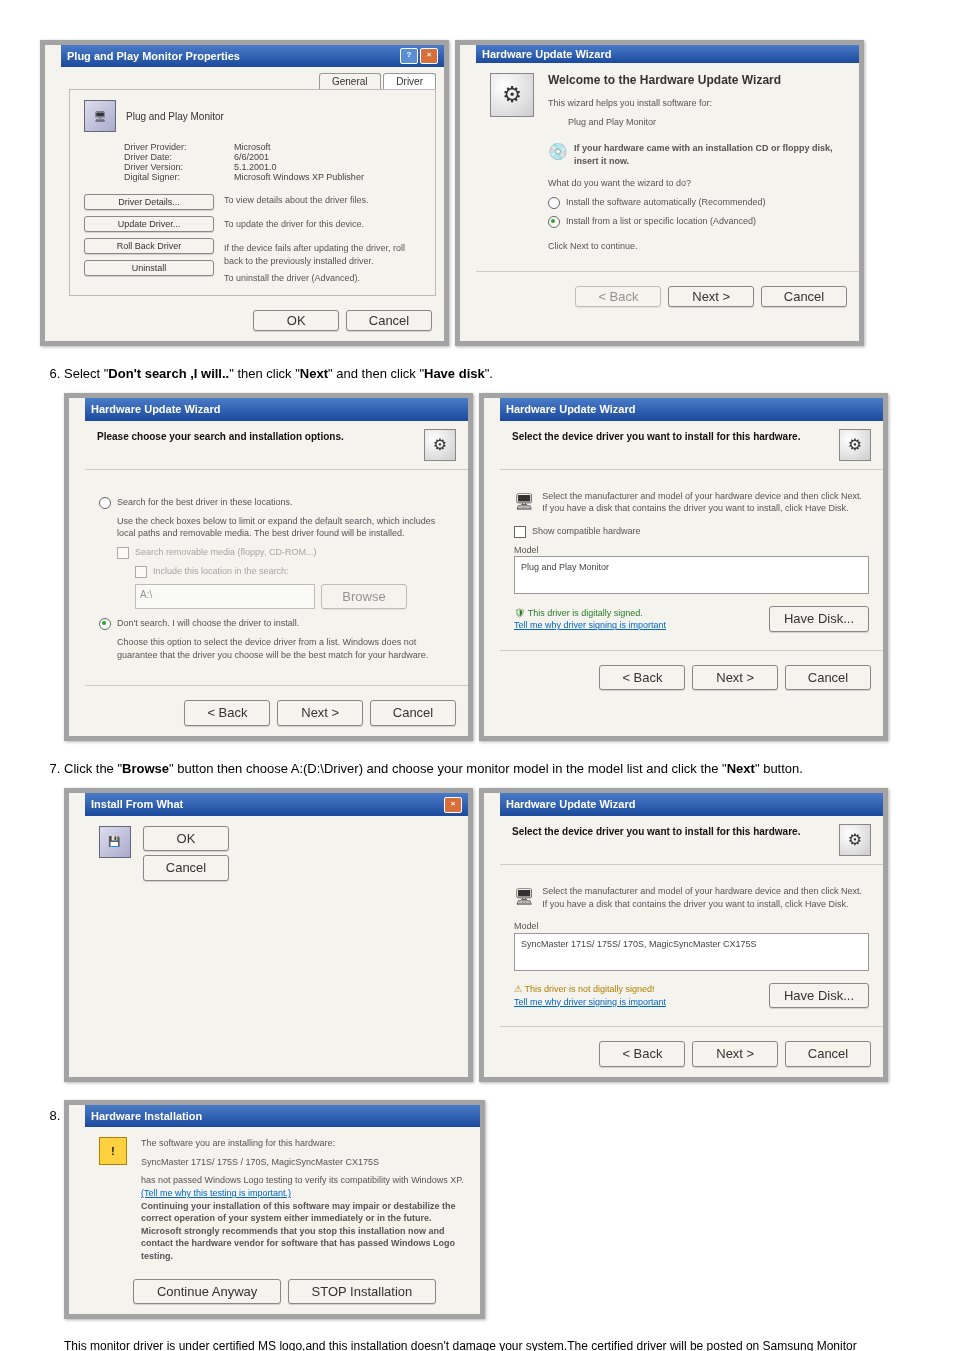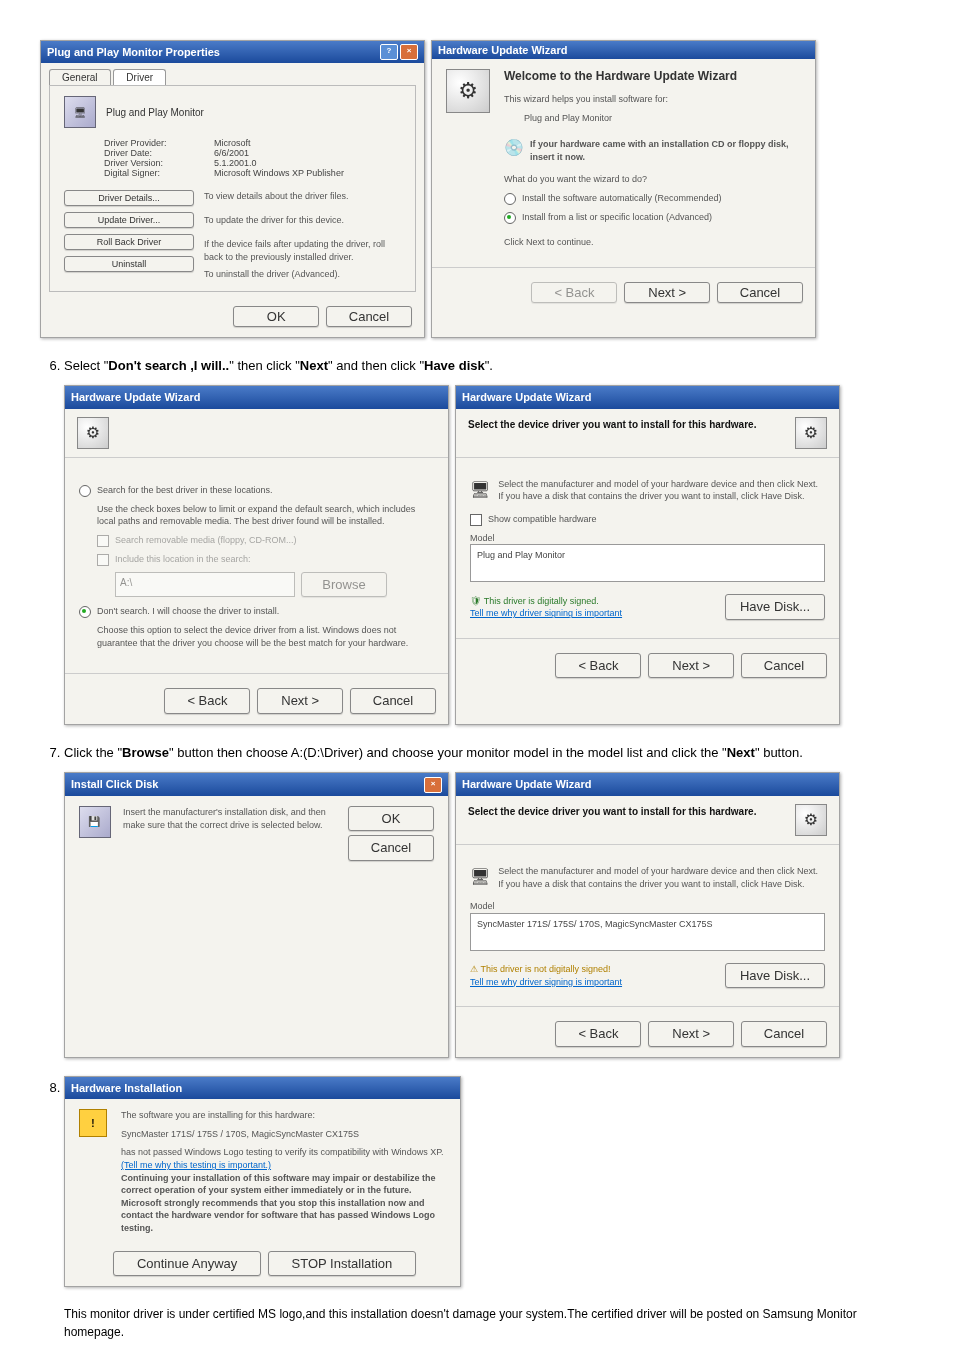--- a/index.html
+++ b/index.html
@@ -29,26 +29,27 @@
   .screenshot-row {
     display: flex;
     gap: 6px;
     margin: 10px 0 18px 0;
   }
   .screenshot-single {
     margin: 10px 0 18px 0;
   }
   
   .dlg {
-    border: 1px solid #a3a3a3;
+    border: 5px solid #a3a3a3;
     background: #f4f3ee;
     font-family: Tahoma, Arial, sans-serif;
     font-size: 10px;
     color: #333;
     box-shadow: 1px 1px 3px rgba(0,0,0,0.3);
+    padding-left: 16px;
   }
   .dlg-title {
     background: linear-gradient(to bottom, #4a7bc8 0%, #1b4a9c 100%);
     color: #fff;
     font-weight: bold;
     padding: 3px 6px;
     font-size: 11px;
     display: flex;
     justify-content: space-between;
     align-items: center;
@@ -175,21 +176,21 @@
 <div class="screenshot-row" style="margin-left:-24px;">
 
   <div class="dlg" style="width: 383px;">
     <div class="dlg-title">
       <span>Plug and Play Monitor Properties</span>
       <span class="winbtns">
         <span class="winbtn help">?</span>
         <span class="winbtn">×</span>
       </span>
     </div>
-    <div style="padding: 6px 8px 0 8px;">
+    <div style="padding: 6px 8px 0 8px; text-align: right;">
       <span class="tab">General</span>
       <span class="tab" style="background:#fff;">Driver</span>
     </div>
     <div class="dlg-body" style="border:1px solid #bbb; margin:0 8px 8px 8px; background:#f4f3ee;">
       <div style="display:flex; gap:10px; align-items:center; margin-bottom:10px;">
         <div class="disk-icon">🖥</div>
         <div style="font-size:10px;">Plug and Play Monitor</div>
       </div>
       <div style="margin-left:40px; font-size:9px; color:#444;">
         <div style="display:flex;">
@@ -268,33 +269,34 @@
 <li>
   <span>Select "<b>Don't search ,I will..</b>" then click "<b>Next</b>" and then click "<b>Have disk</b>".</span>
 
   <div class="screenshot-row">
 
     <div class="dlg" style="width:383px;">
       <div class="dlg-title">
               <span>Hardware Update Wizard</span>
             </div>
       <div class="banner" style="padding:8px 12px;">
+        <div style="flex:1;" class="btxt">Please choose your search and installation options.</div>
         <div class="wiz-icon" style="width:30px;height:30px;font-size:16px;">⚙</div>
       </div>
       <div class="dlg-body">
         <div class="radio-line">
                 <span class="radio"></span>
                 <span class="subtxt">Search for the best driver in these locations.</span>
               </div>
         <div class="subtxt" style="margin:0 0 6px 18px;">Use the check boxes below to limit or expand the default search, which includes local paths and removable media. The best driver found will be installed.</div>
         <div class="check-line" style="margin-left:18px; opacity:0.5;">
                 <span class="checkbox"></span>
                 <span class="subtxt">Search removable media (floppy, CD-ROM...)</span>
               </div>
-        <div class="check-line" style="margin-left:18px; opacity:0.5;">
+        <div class="check-line" style="margin-left:36px; opacity:0.5;">
                 <span class="checkbox"></span>
                 <span class="subtxt">Include this location in the search:</span>
               </div>
         <div style="margin-left:36px; display:flex; gap:6px; opacity:0.5;">
           <span class="input" style="width:170px;">A:\</span>
           <span class="btn">Browse</span>
         </div>
         <div class="radio-line" style="margin-top:8px;">
                 <span class="radio sel"></span>
                 <span class="subtxt">Don't search. I will choose the driver to install.</span>
@@ -348,28 +350,27 @@
   </div>
 </li>
 
 <li>
   <span>Click the "<b>Browse</b>" button then choose A:(D:\Driver) and choose your monitor model in the model list and click the "<b>Next</b>" button.</span>
 
   <div class="screenshot-row">
 
     <div class="dlg" style="width:383px;">
       <div class="dlg-title">
-        <span>Install Click Disk</span>
+        <span>Install From What</span>
         <span class="winbtns">
                 <span class="winbtn">×</span>
               </span>
       </div>
       <div class="dlg-body" style="display:flex; gap:12px;">
         <div class="disk-icon">💾</div>
-        <div style="flex:1;" class="subtxt">Insert the manufacturer's installation disk, and then make sure that the correct drive is selected below.</div>
         <div style="display:flex; flex-direction:column; gap:4px;">
           <span class="btn">OK</span>
           <span class="btn">Cancel</span>
         </div>
       </div>
     </div>
 
     <div class="dlg" style="width:383px;">
       <div class="dlg-title">
               <span>Hardware Update Wizard</span>

